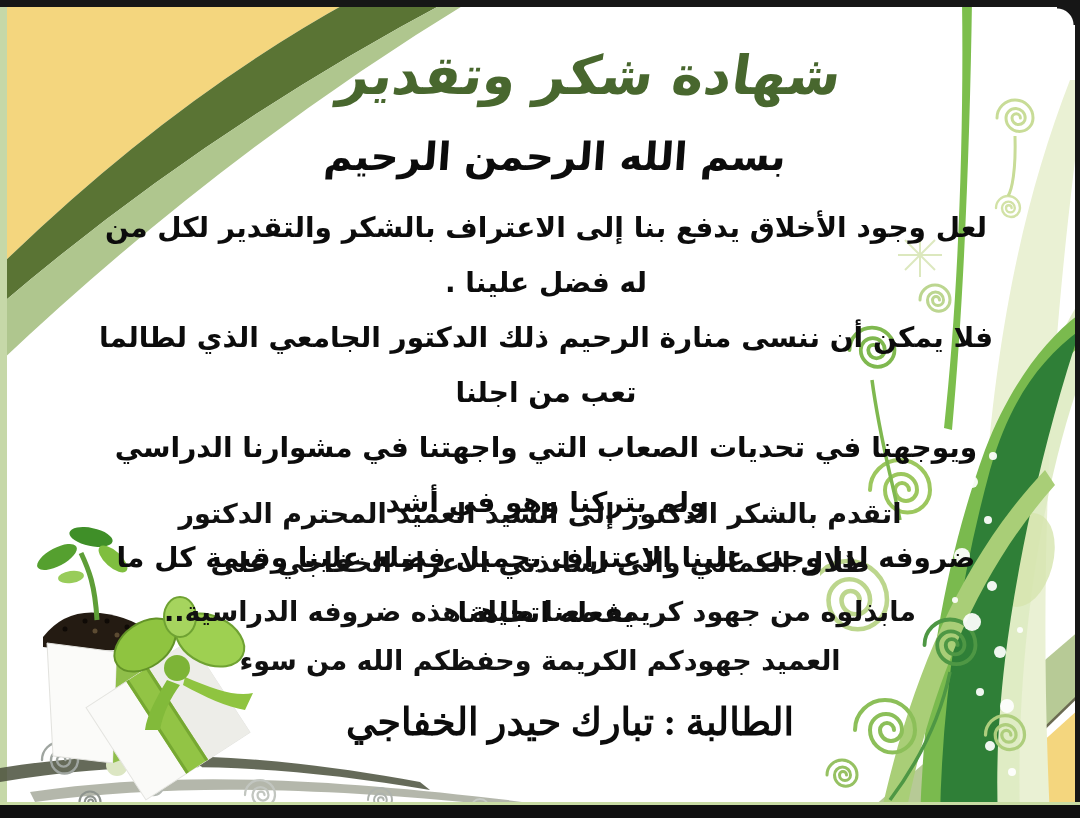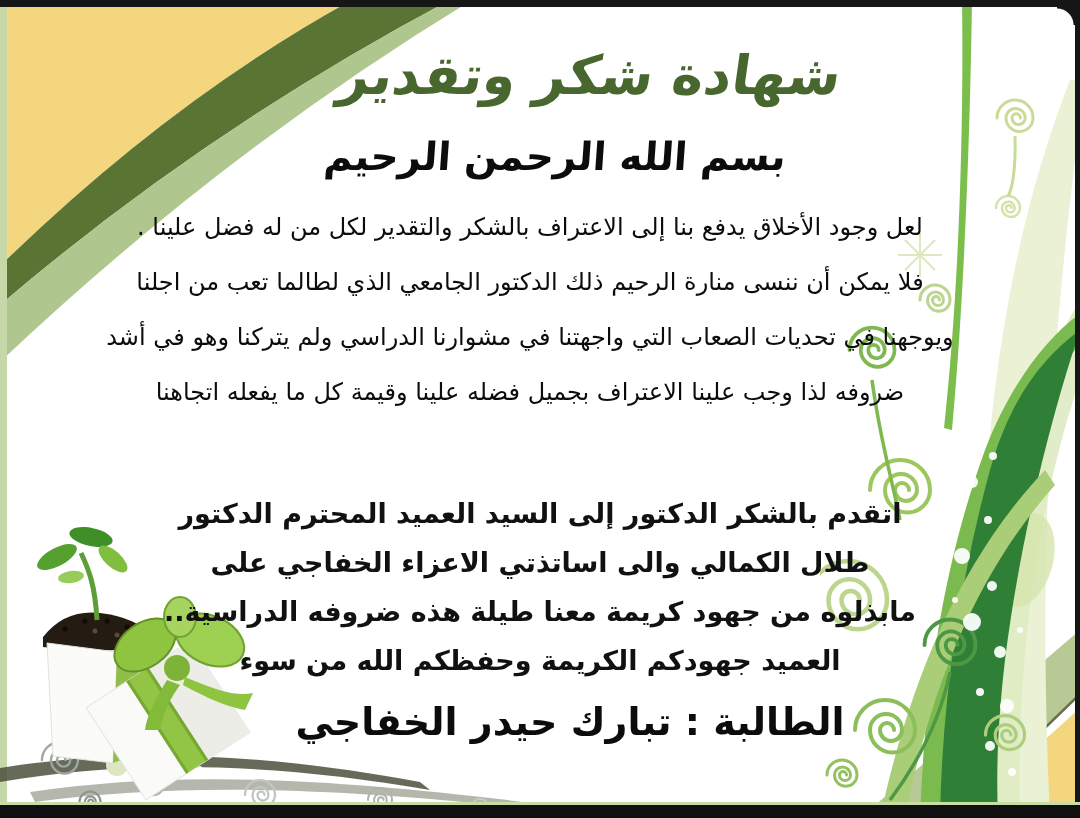--- a/index.html
+++ b/index.html
@@ -27,23 +27,23 @@
   .bottom-flourish-svg{left:0;top:730px;z-index:15;}
   .gift-svg{left:5px;top:525px;z-index:16;}
 
   
   .txt{z-index:30;direction:rtl;text-align:center;color:#0c0c0c;}
   .title{
     left:150px;top:44px;width:880px;font-size:54px;font-weight:bold;
     color:#48672E;transform:skewX(-8deg);letter-spacing:1px;
   }
   .basmala{left:80px;top:134px;width:950px;font-size:39px;font-weight:bold;transform:skewX(-4deg);}
-  .body-block{left:80px;top:200px;width:900px;font-size:24px;line-height:55px;font-weight:400;}
+  .body-block{left:96px;top:200px;width:900px;font-size:28px;line-height:55px;font-weight:700;}
   .dedication-block{left:90px;top:489px;width:900px;font-size:27px;line-height:49px;font-weight:bold;color:#111;}
-  .signature{left:130px;top:700px;width:880px;font-size:38px;font-weight:bold;}
+  .signature{left:130px;top:700px;width:880px;font-size:38px;font-weight:bold;font-family:Liberation Serif, serif;}
 </style>
 </head>
 <body>
 
 <div class="stage">
 
   <svg class="abs corner-tl-svg" width="480" height="380" viewBox="0 0 480 380">
     <path d="M0 0 L352 0 Q170 100 0 266 Z" fill="#F4D67E"></path>
     <path d="M352 0 L450 0 Q205 130 0 305 L0 266 Q170 100 352 0 Z" fill="#5A7434"></path>
     <path d="M450 0 L472 0 Q222 152 0 362 L0 305 Q205 130 450 0 Z" fill="#AFC68E"></path>

